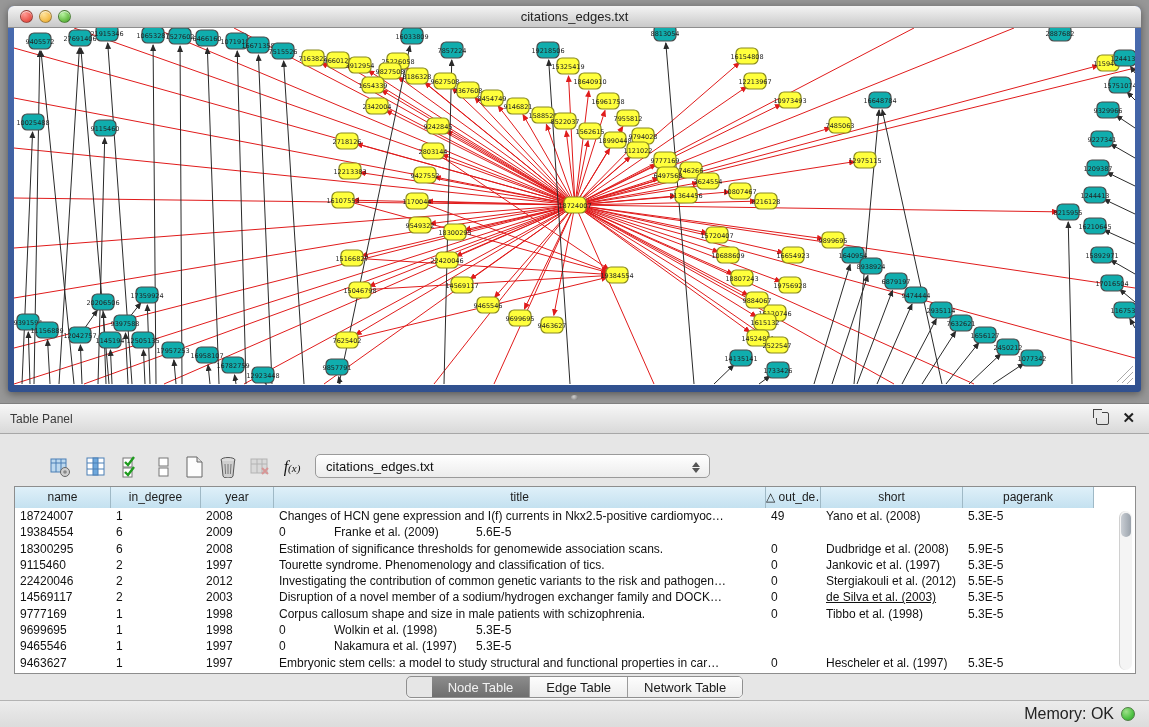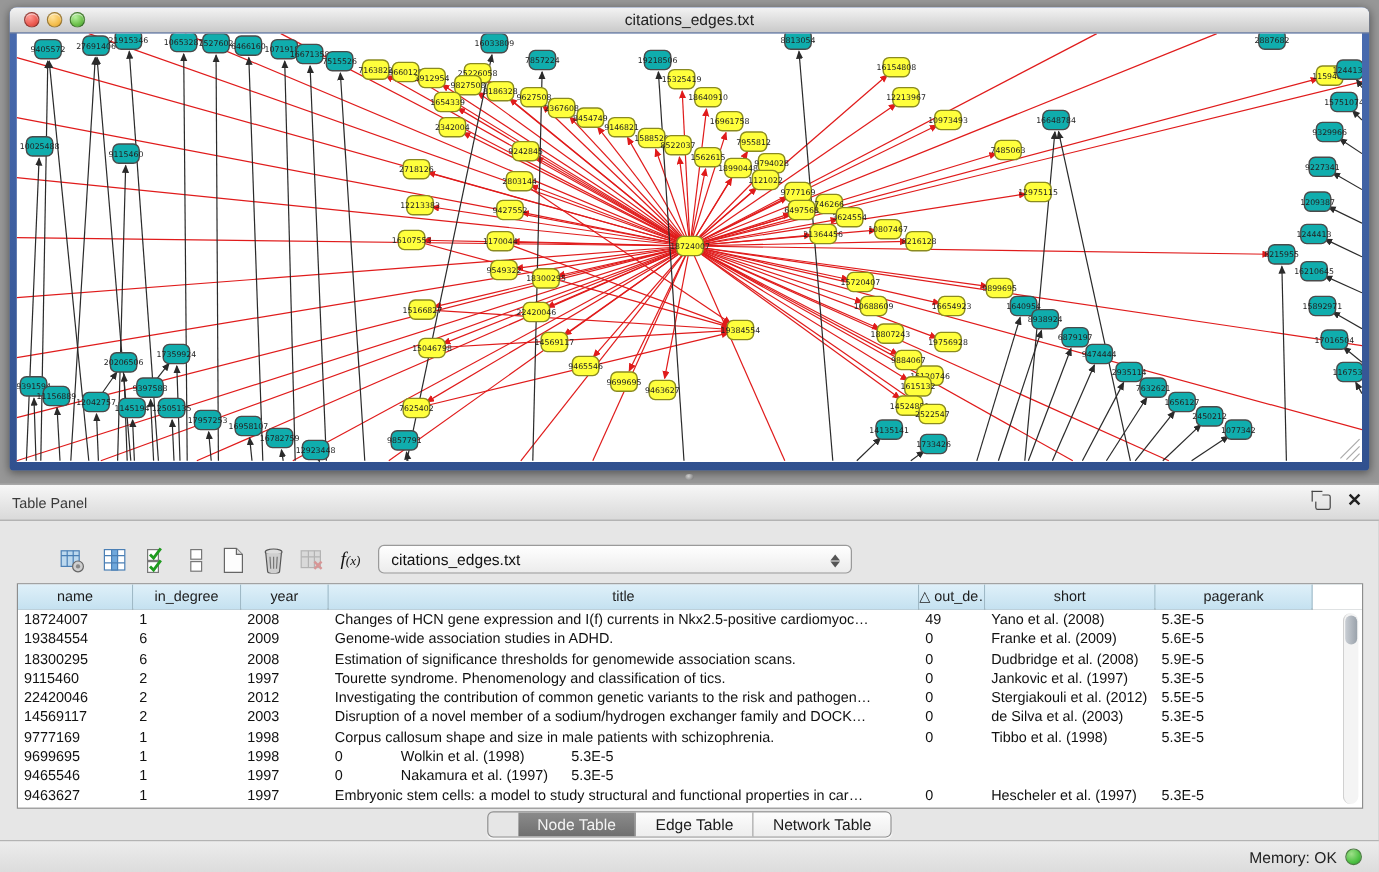--- a/index.html
+++ b/index.html
@@ -82,21 +82,21 @@
     height:22px; box-shadow:0 1px 1px rgba(255,255,255,.8); }
   .seg-btn { padding:0 16px; font-size:13px; line-height:21px; background:linear-gradient(180deg,#fdfdfd,#ededed);
     color:#1a1a1a; border-right:1px solid #9b9b9b; cursor:pointer; }
   .seg-btn:last-child { border-right:none; }
   .seg-btn.active { background:linear-gradient(180deg,#8b8b8b,#6f6f6f); color:#f3f3f3;margin-left:25px; }
 
   
   #status-bar { position:absolute; left:0; right:0; bottom:0; height:27px;
     border-top:1px solid #b3b3b3; background:linear-gradient(180deg,#ececec,#dcdcdc);
     display:flex; align-items:center; justify-content:flex-end; padding-right:14px; gap:7px; }
-  #memory-label { font-size:13px; color:#222; }
+  #memory-label { font-size:16px; color:#222; }
   #memory-dot { width:14px; height:14px; border-radius:50%; border:1px solid #4e7d43;
     background:radial-gradient(circle at 35% 30%, #9fe08a, #4fc244 60%, #2f9e33); }
 </style>
 </head>
 <body>
 
 <div id="net-frame">
   <div id="net-titlebar">
     <div class="lights">
       <div class="light red"></div>
@@ -837,21 +837,20 @@
           <div class="td" style="width: 73px;">2008</div>
           <div class="td" style="width: 492px;">Changes of HCN gene expression and I(f) currents in Nkx2.5-positive cardiomyoc…</div>
           <div class="td" style="width: 55px;">49</div>
           <div class="td" style="width: 142px;">Yano et al. (2008)</div>
           <div class="td" style="width: 131px;">5.3E-5</div>
         </div>
         <div class="tr">
           <div class="td" style="width: 96px;">19384554</div>
           <div class="td" style="width: 90px;">6</div>
           <div class="td" style="width: 73px;">2009</div>
-          <div class="td" style="width: 492px;">Genome-wide association studies in ADHD.</div>
           <div class="td" style="width: 55px;">0</div>
           <div class="td" style="width: 142px;">Franke et al. (2009)</div>
           <div class="td" style="width: 131px;">5.6E-5</div>
         </div>
         <div class="tr">
           <div class="td" style="width: 96px;">18300295</div>
           <div class="td" style="width: 90px;">6</div>
           <div class="td" style="width: 73px;">2008</div>
           <div class="td" style="width: 492px;">Estimation of significance thresholds for genomewide association scans.</div>
           <div class="td" style="width: 55px;">0</div>
@@ -875,21 +874,21 @@
           <div class="td" style="width: 55px;">0</div>
           <div class="td" style="width: 142px;">Stergiakouli et al. (2012)</div>
           <div class="td" style="width: 131px;">5.5E-5</div>
         </div>
         <div class="tr">
           <div class="td" style="width: 96px;">14569117</div>
           <div class="td" style="width: 90px;">2</div>
           <div class="td" style="width: 73px;">2003</div>
           <div class="td" style="width: 492px;">Disruption of a novel member of a sodium/hydrogen exchanger family and DOCK…</div>
           <div class="td" style="width: 55px;">0</div>
-          <div class="td" style="width: 142px;">de Silva et al. (2003)</div>
+          <div class="td" style="width: 142px; text-decoration: underline;">de Silva et al. (2003)</div>
           <div class="td" style="width: 131px;">5.3E-5</div>
         </div>
         <div class="tr">
           <div class="td" style="width: 96px;">9777169</div>
           <div class="td" style="width: 90px;">1</div>
           <div class="td" style="width: 73px;">1998</div>
           <div class="td" style="width: 492px;">Corpus callosum shape and size in male patients with schizophrenia.</div>
           <div class="td" style="width: 55px;">0</div>
           <div class="td" style="width: 142px;">Tibbo et al. (1998)</div>
           <div class="td" style="width: 131px;">5.3E-5</div>

